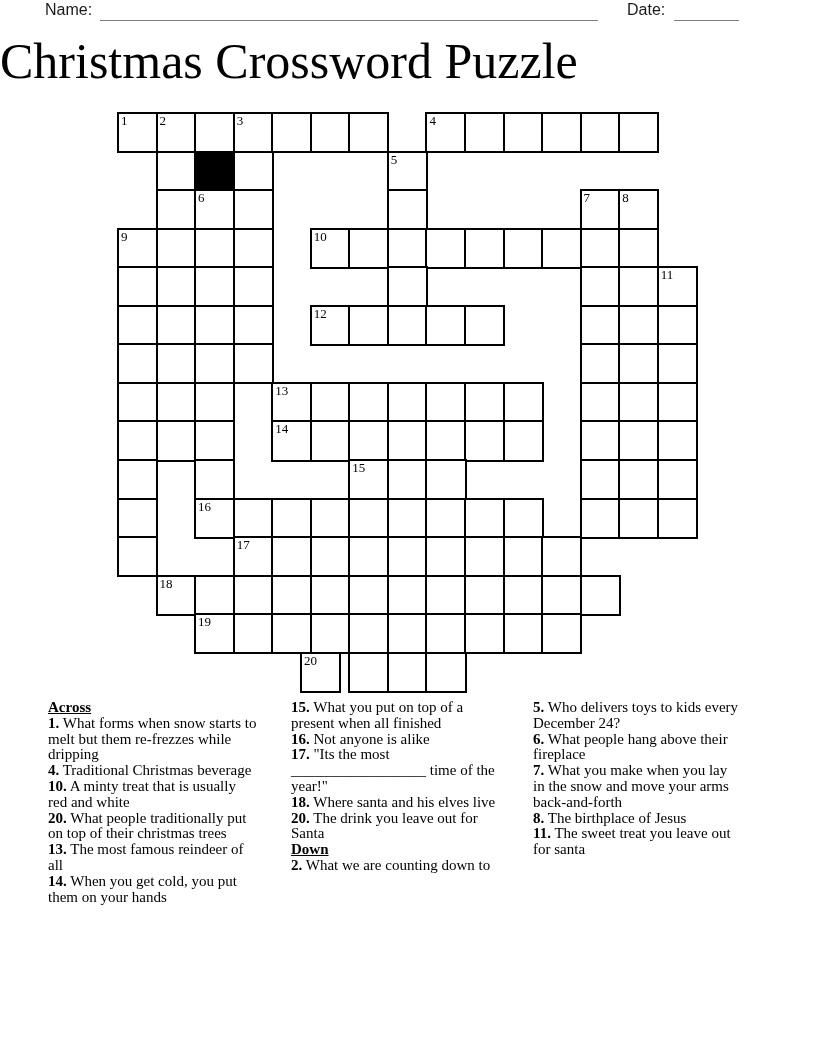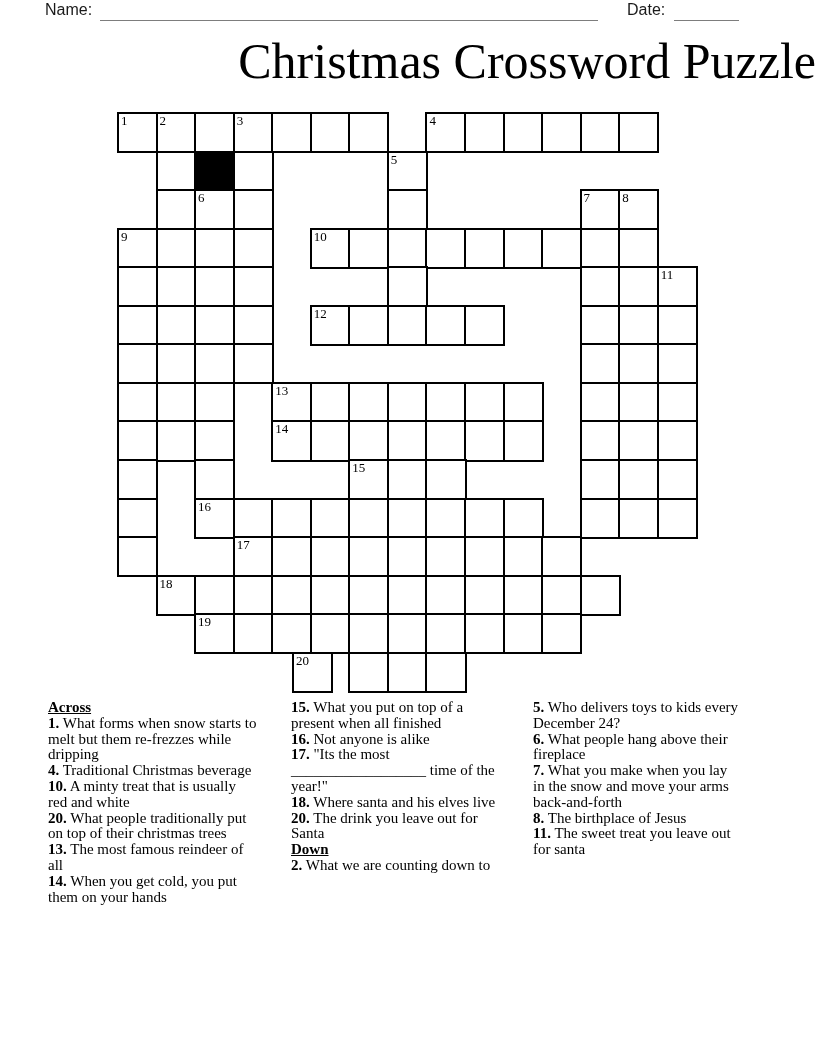--- a/index.html
+++ b/index.html
@@ -4,21 +4,21 @@
 <style>
   html,body{margin:0;padding:0;background:#fff;}
   .page{position:relative;width:816px;height:1056px;background:#fff;overflow:hidden;
         font-family:"Liberation Serif",serif;color:#000;}
   
   .name-label{position:absolute;left:45px;top:1px;font:16px "Liberation Sans",sans-serif;color:#1a1a1a;}
   .name-line{position:absolute;left:100px;top:3px;width:498px;height:17px;border-bottom:1.7px solid #7d7d7d;}
   .date-label{position:absolute;left:627px;top:1px;font:16px "Liberation Sans",sans-serif;color:#1a1a1a;}
   .date-line{position:absolute;left:674px;top:3px;width:65px;height:17px;border-bottom:1.7px solid #7d7d7d;}
   
-  .title{position:absolute;left:0;top:33px;width:816px;margin:0;text-align:right;
+  .title{position:absolute;left:0;top:33px;width:816px;margin:0;text-align:left;
          font-family:"Liberation Serif",serif;font-weight:400;font-size:50px;line-height:56px;color:#000;}
   
   #grid{position:absolute;left:0;top:0;width:816px;height:700px;}
   .cell{position:absolute;box-sizing:border-box;border:2.6px solid #000;background:#fff;}
   .cell.black{background:#000;}
   .cell .num{position:absolute;top:0;left:2px;font:13px "Liberation Serif",serif;line-height:1.1;color:#000;}
   
   .clue-col{position:absolute;top:700px;font-size:15px;line-height:15.8px;
             font-family:"Liberation Serif",serif;color:#000;}
   .clue{margin:0;}
@@ -210,21 +210,21 @@
       </div>
       <div class="cell" style="left: 232.65px; top: 613.15px; width: 41.15px; height: 41.15px;"></div>
       <div class="cell" style="left: 271.2px; top: 613.15px; width: 41.15px; height: 41.15px;"></div>
       <div class="cell" style="left: 309.75px; top: 613.15px; width: 41.15px; height: 41.15px;"></div>
       <div class="cell" style="left: 348.3px; top: 613.15px; width: 41.15px; height: 41.15px;"></div>
       <div class="cell" style="left: 386.85px; top: 613.15px; width: 41.15px; height: 41.15px;"></div>
       <div class="cell" style="left: 425.4px; top: 613.15px; width: 41.15px; height: 41.15px;"></div>
       <div class="cell" style="left: 463.95px; top: 613.15px; width: 41.15px; height: 41.15px;"></div>
       <div class="cell" style="left: 502.5px; top: 613.15px; width: 41.15px; height: 41.15px;"></div>
       <div class="cell" style="left: 541.05px; top: 613.15px; width: 41.15px; height: 41.15px;"></div>
-      <div class="cell" style="left: 292px; top: 651.7px; width: 41.15px; height: 41.15px;">
+      <div class="cell" style="left: 300px; top: 651.7px; width: 41.15px; height: 41.15px;">
         <span class="num">20</span>
       </div>
       <div class="cell" style="left: 348.3px; top: 651.7px; width: 41.15px; height: 41.15px;"></div>
       <div class="cell" style="left: 386.85px; top: 651.7px; width: 41.15px; height: 41.15px;"></div>
       <div class="cell" style="left: 425.4px; top: 651.7px; width: 41.15px; height: 41.15px;"></div>
     </div>
 
   <div id="clues">
       <div class="clue-col" style="left: 48px; width: 210px;">
         <div class="clue-header">Across</div>

